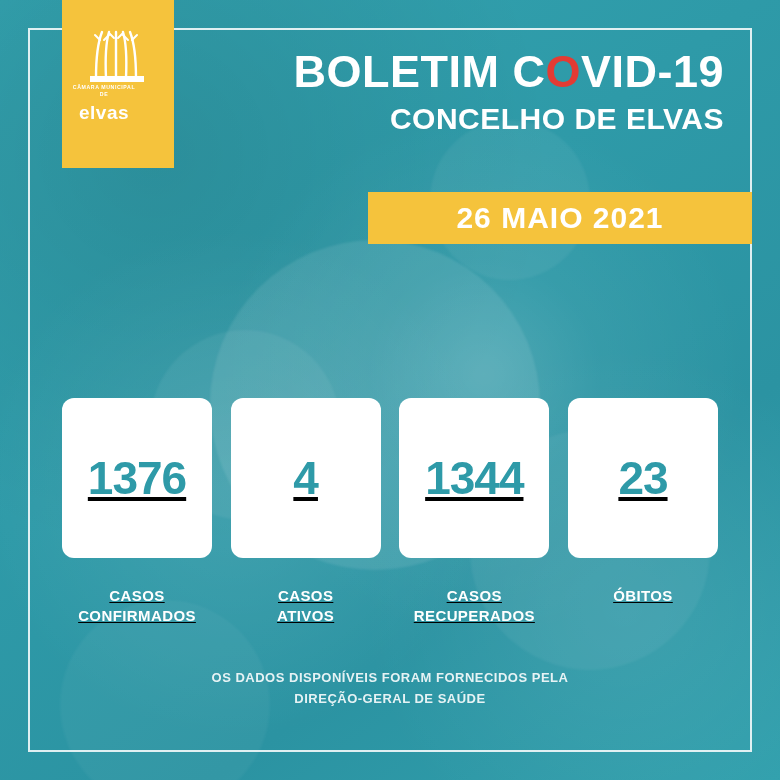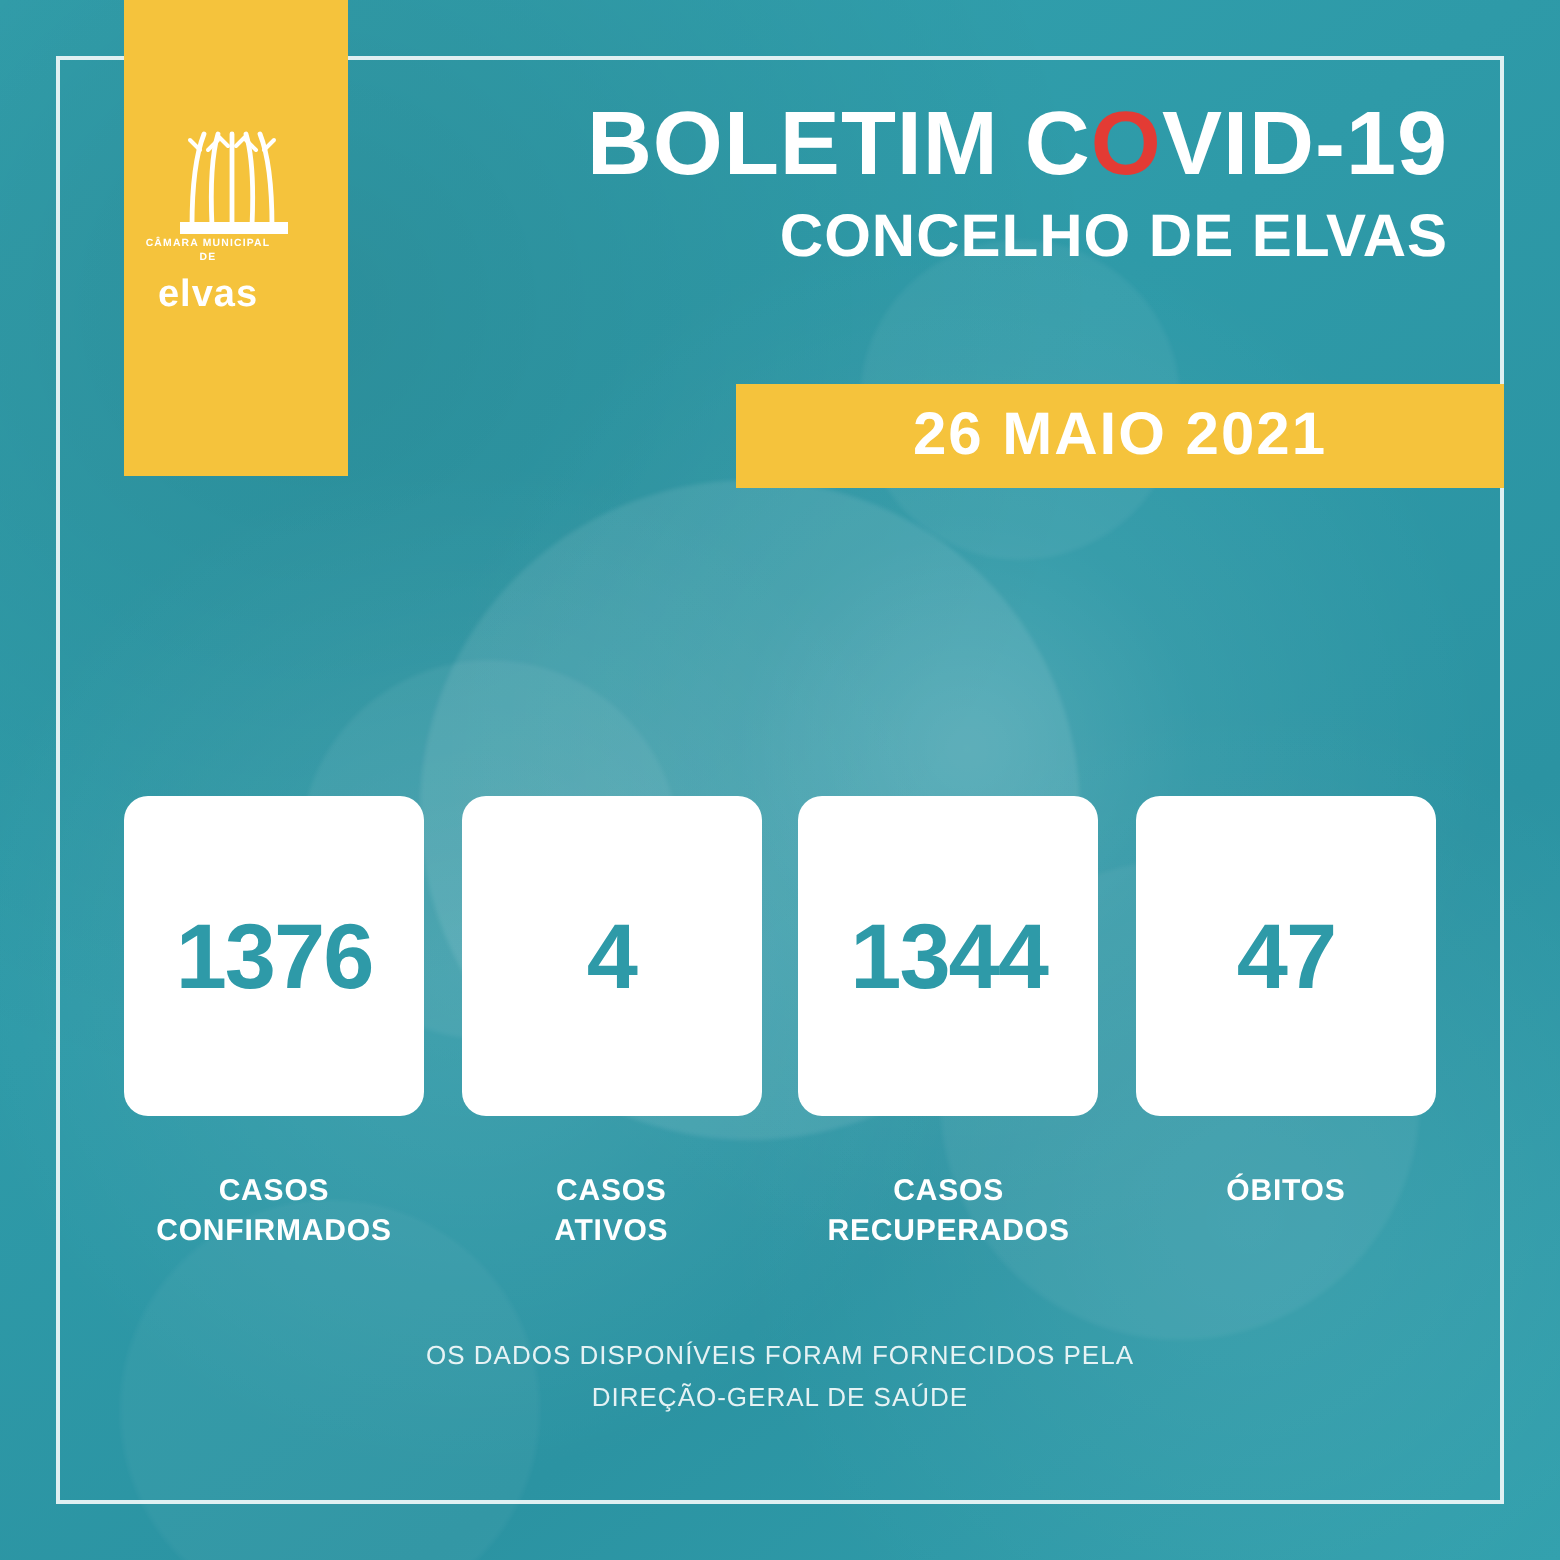--- a/index.html
+++ b/index.html
@@ -49,21 +49,21 @@
     border: 2px solid rgba(255,255,255,0.85);
     box-sizing: border-box;
   }
 
   
   .logo-bar {
     position: absolute;
     left: 62px;
     top: 0;
     width: 112px;
-    height: 238px;
+    height: 168px;
     background: #f5c33c;
     display: flex;
     align-items: center;
     justify-content: center;
   }
   .logo-inner {
     width: 100px;
     height: 120px;
     position: relative;
     display: flex;
@@ -155,20 +155,21 @@
     left: 62px;
     top: 398px;
     right: 62px;
     display: flex;
     justify-content: space-between;
   }
   .stat {
     width: 150px;
     display: flex;
     flex-direction: column;
+    text-decoration: underline;
   }
   .stat-card {
     width: 150px;
     height: 160px;
     background: #ffffff;
     border-radius: 12px;
     display: flex;
     align-items: center;
     justify-content: center;
   }
@@ -190,21 +191,21 @@
   }
 
   .footer {
     position: absolute;
     left: 0;
     right: 0;
     top: 668px;
     text-align: center;
     color: rgba(255,255,255,0.88);
     font-size: 13px;
-    font-weight: normal;
+    font-weight: bold;
     letter-spacing: 0.5px;
     line-height: 1.6;
     white-space: pre-line;
   }
 </style>
 </head>
 <body>
 
 <div class="poster">
 
@@ -268,21 +269,21 @@
     </div>
     <div class="stat">
       <div class="stat-card">
         <div class="stat-value">1344</div>
       </div>
       <div class="stat-label">CASOS
 RECUPERADOS</div>
     </div>
     <div class="stat">
       <div class="stat-card">
-        <div class="stat-value">47</div>
+        <div class="stat-value">23</div>
       </div>
       <div class="stat-label">ÓBITOS</div>
     </div>
   </div>
 
   <div class="footer">OS DADOS DISPONÍVEIS FORAM FORNECIDOS PELA
 DIREÇÃO-GERAL DE SAÚDE</div>
 
 </div>
 

